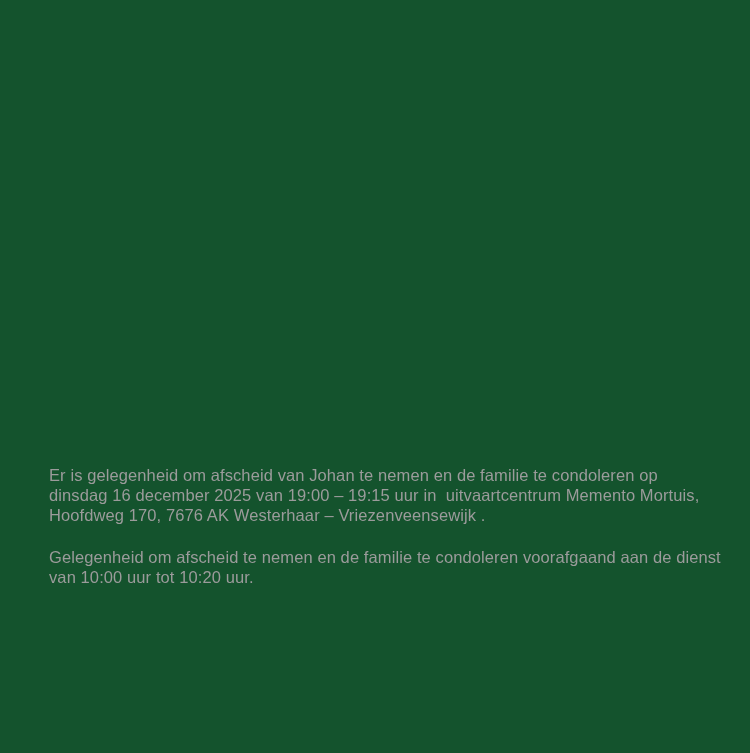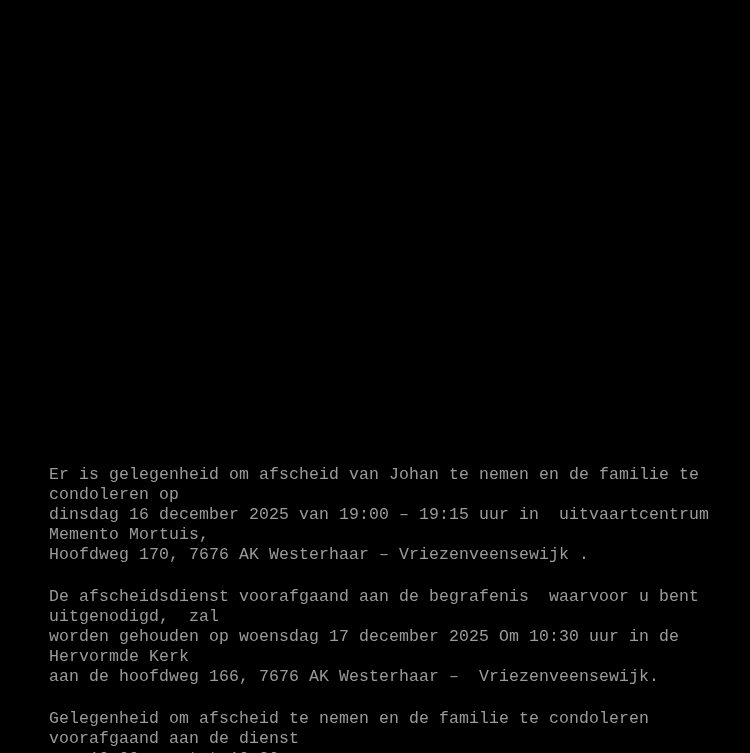--- a/index.html
+++ b/index.html
@@ -29,24 +29,21 @@
     margin: 0 0 22px 0;
     white-space: pre-wrap; 
   }
   .announcement-text p:last-child {
     margin-bottom: 8px;
   }
 </style>
 </head>
 <body>
 
-<div class="page" style="background: #000000; font-family: Liberation Mono, monospace;">
+<div class="page" style="background: #14532d;">
   <div class="announcement-text" style="color: rgb(155, 155, 155);">
     <p>Er is gelegenheid om afscheid van Johan te nemen en de familie te condoleren op
 dinsdag 16 december 2025 van 19:00 – 19:15 uur in  uitvaartcentrum Memento Mortuis,
 Hoofdweg 170, 7676 AK Westerhaar – Vriezenveensewijk .</p>
-    <p>De afscheidsdienst voorafgaand aan de begrafenis  waarvoor u bent uitgenodigd,  zal
-worden gehouden op woensdag 17 december 2025 Om 10:30 uur in de Hervormde Kerk
-aan de hoofdweg 166, 7676 AK Westerhaar –  Vriezenveensewijk.</p>
     <p>Gelegenheid om afscheid te nemen en de familie te condoleren voorafgaand aan de dienst
 van 10:00 uur tot 10:20 uur.</p>
   </div>
 </div>
 
 </body></html>

